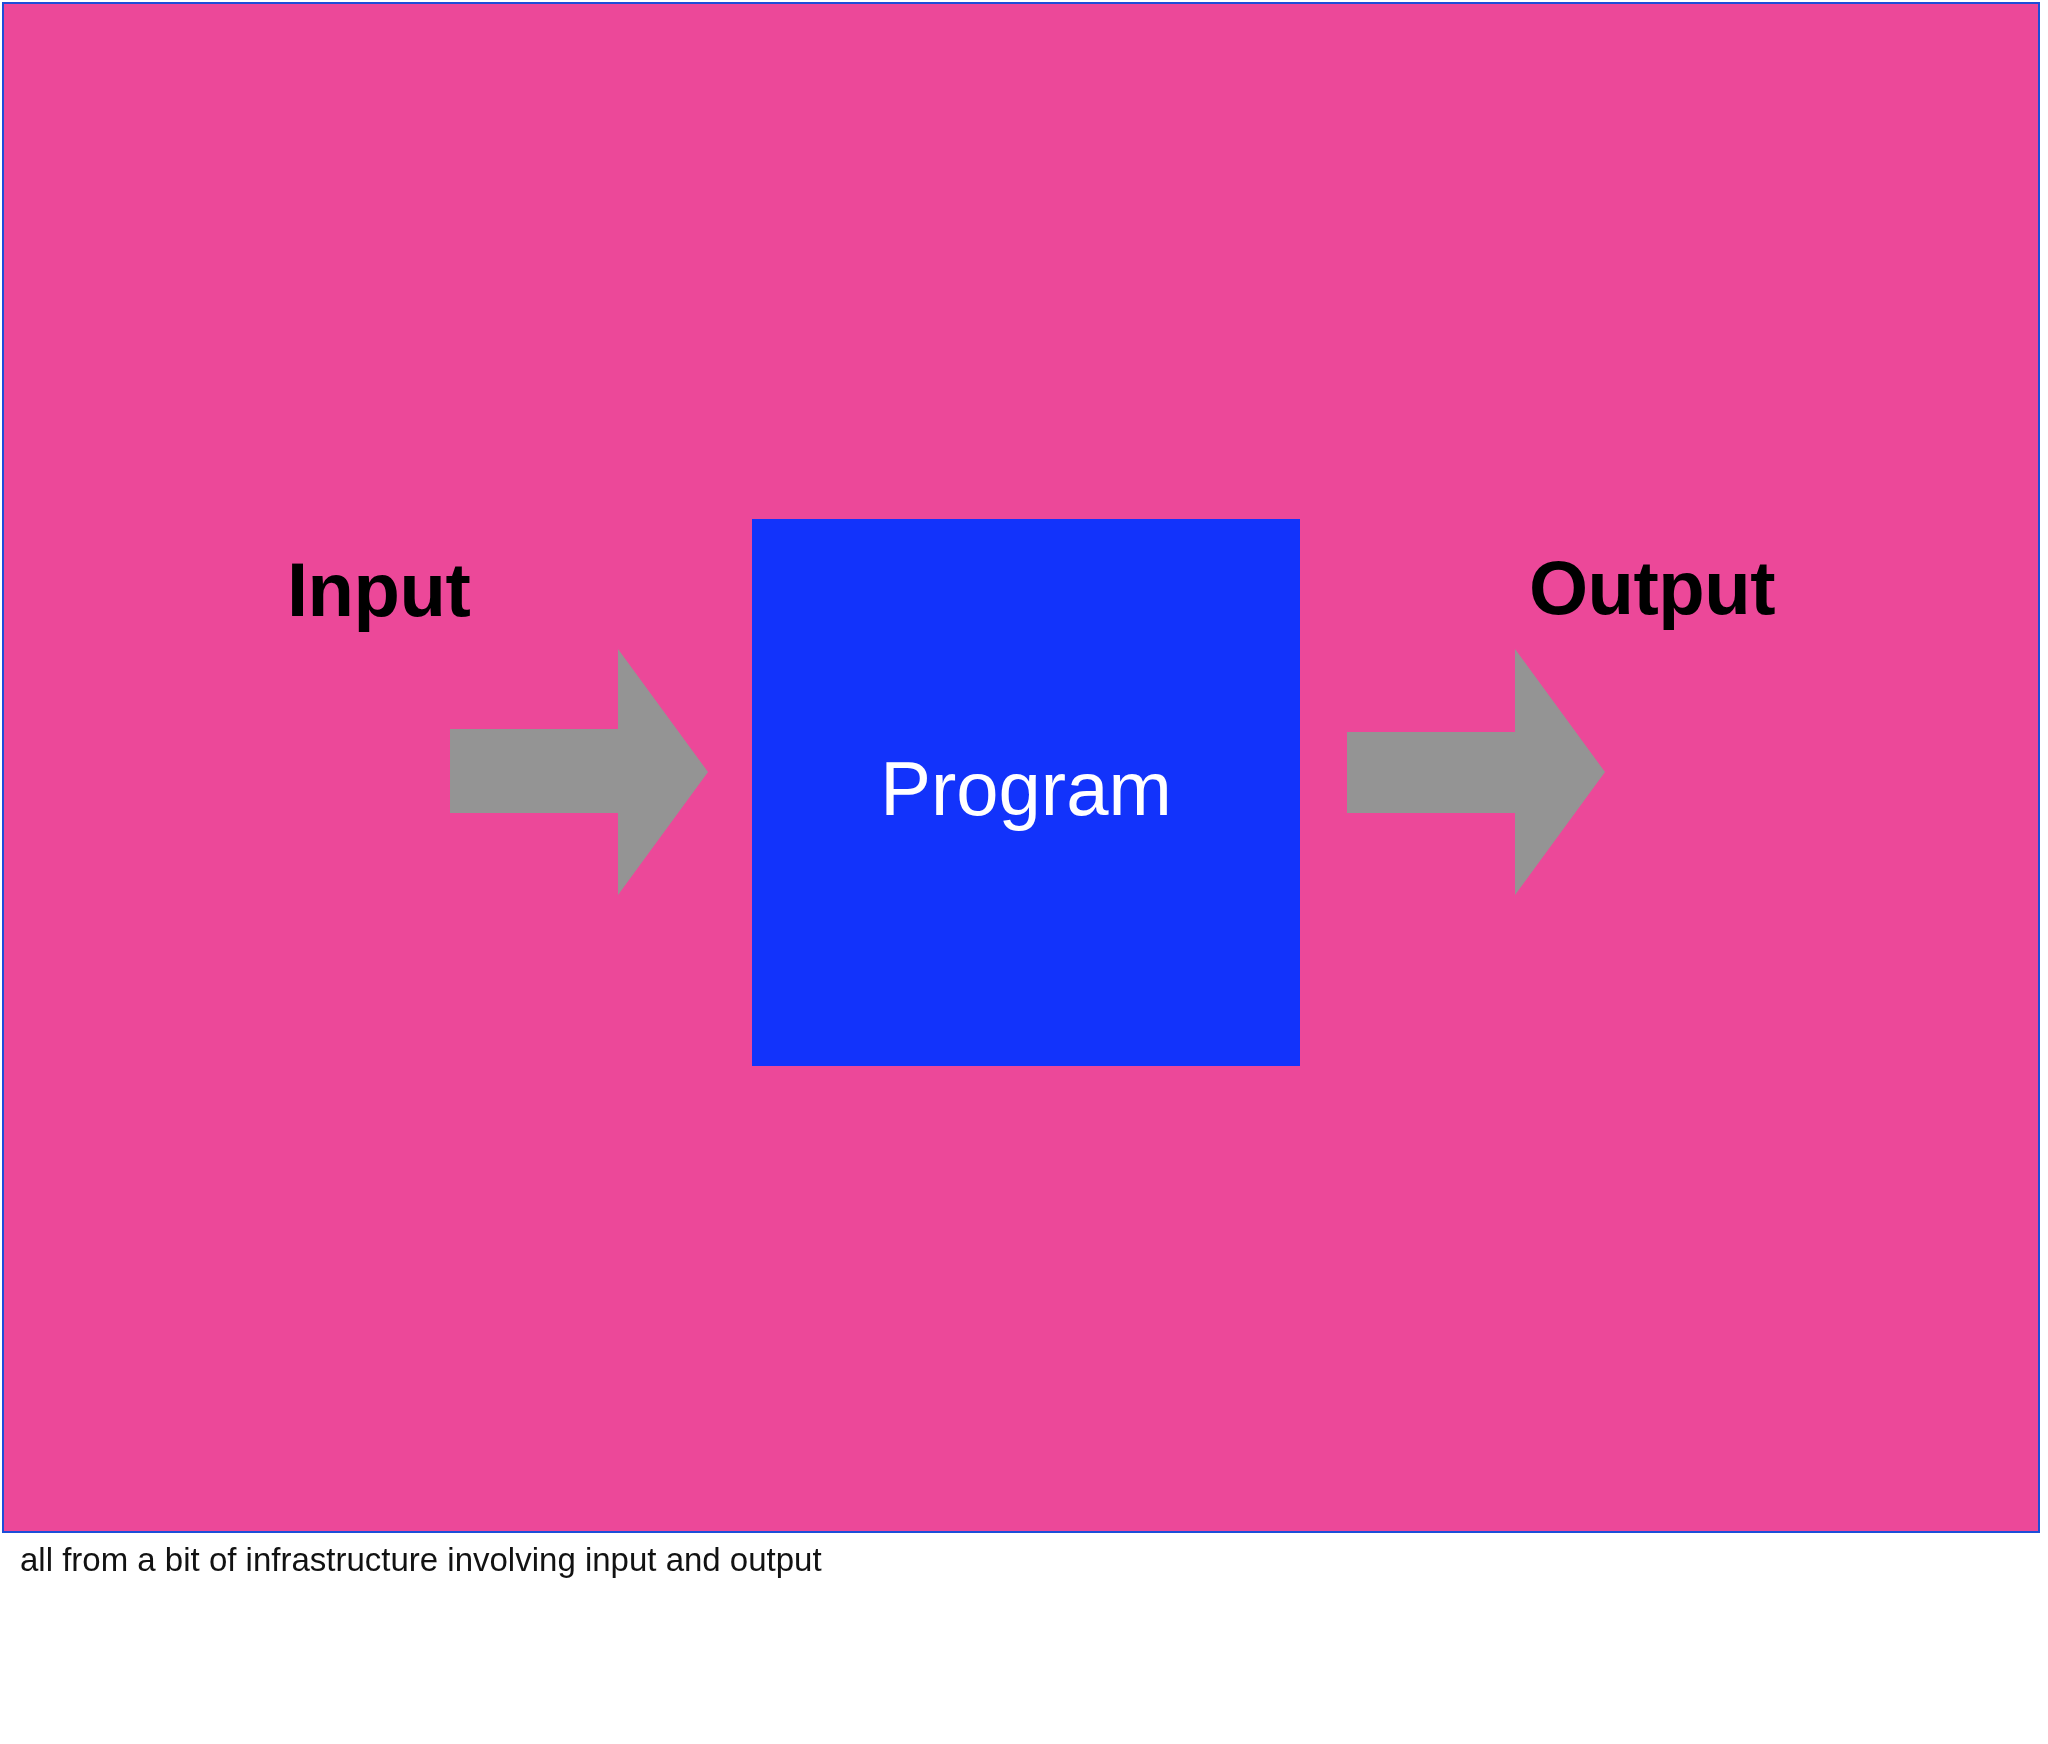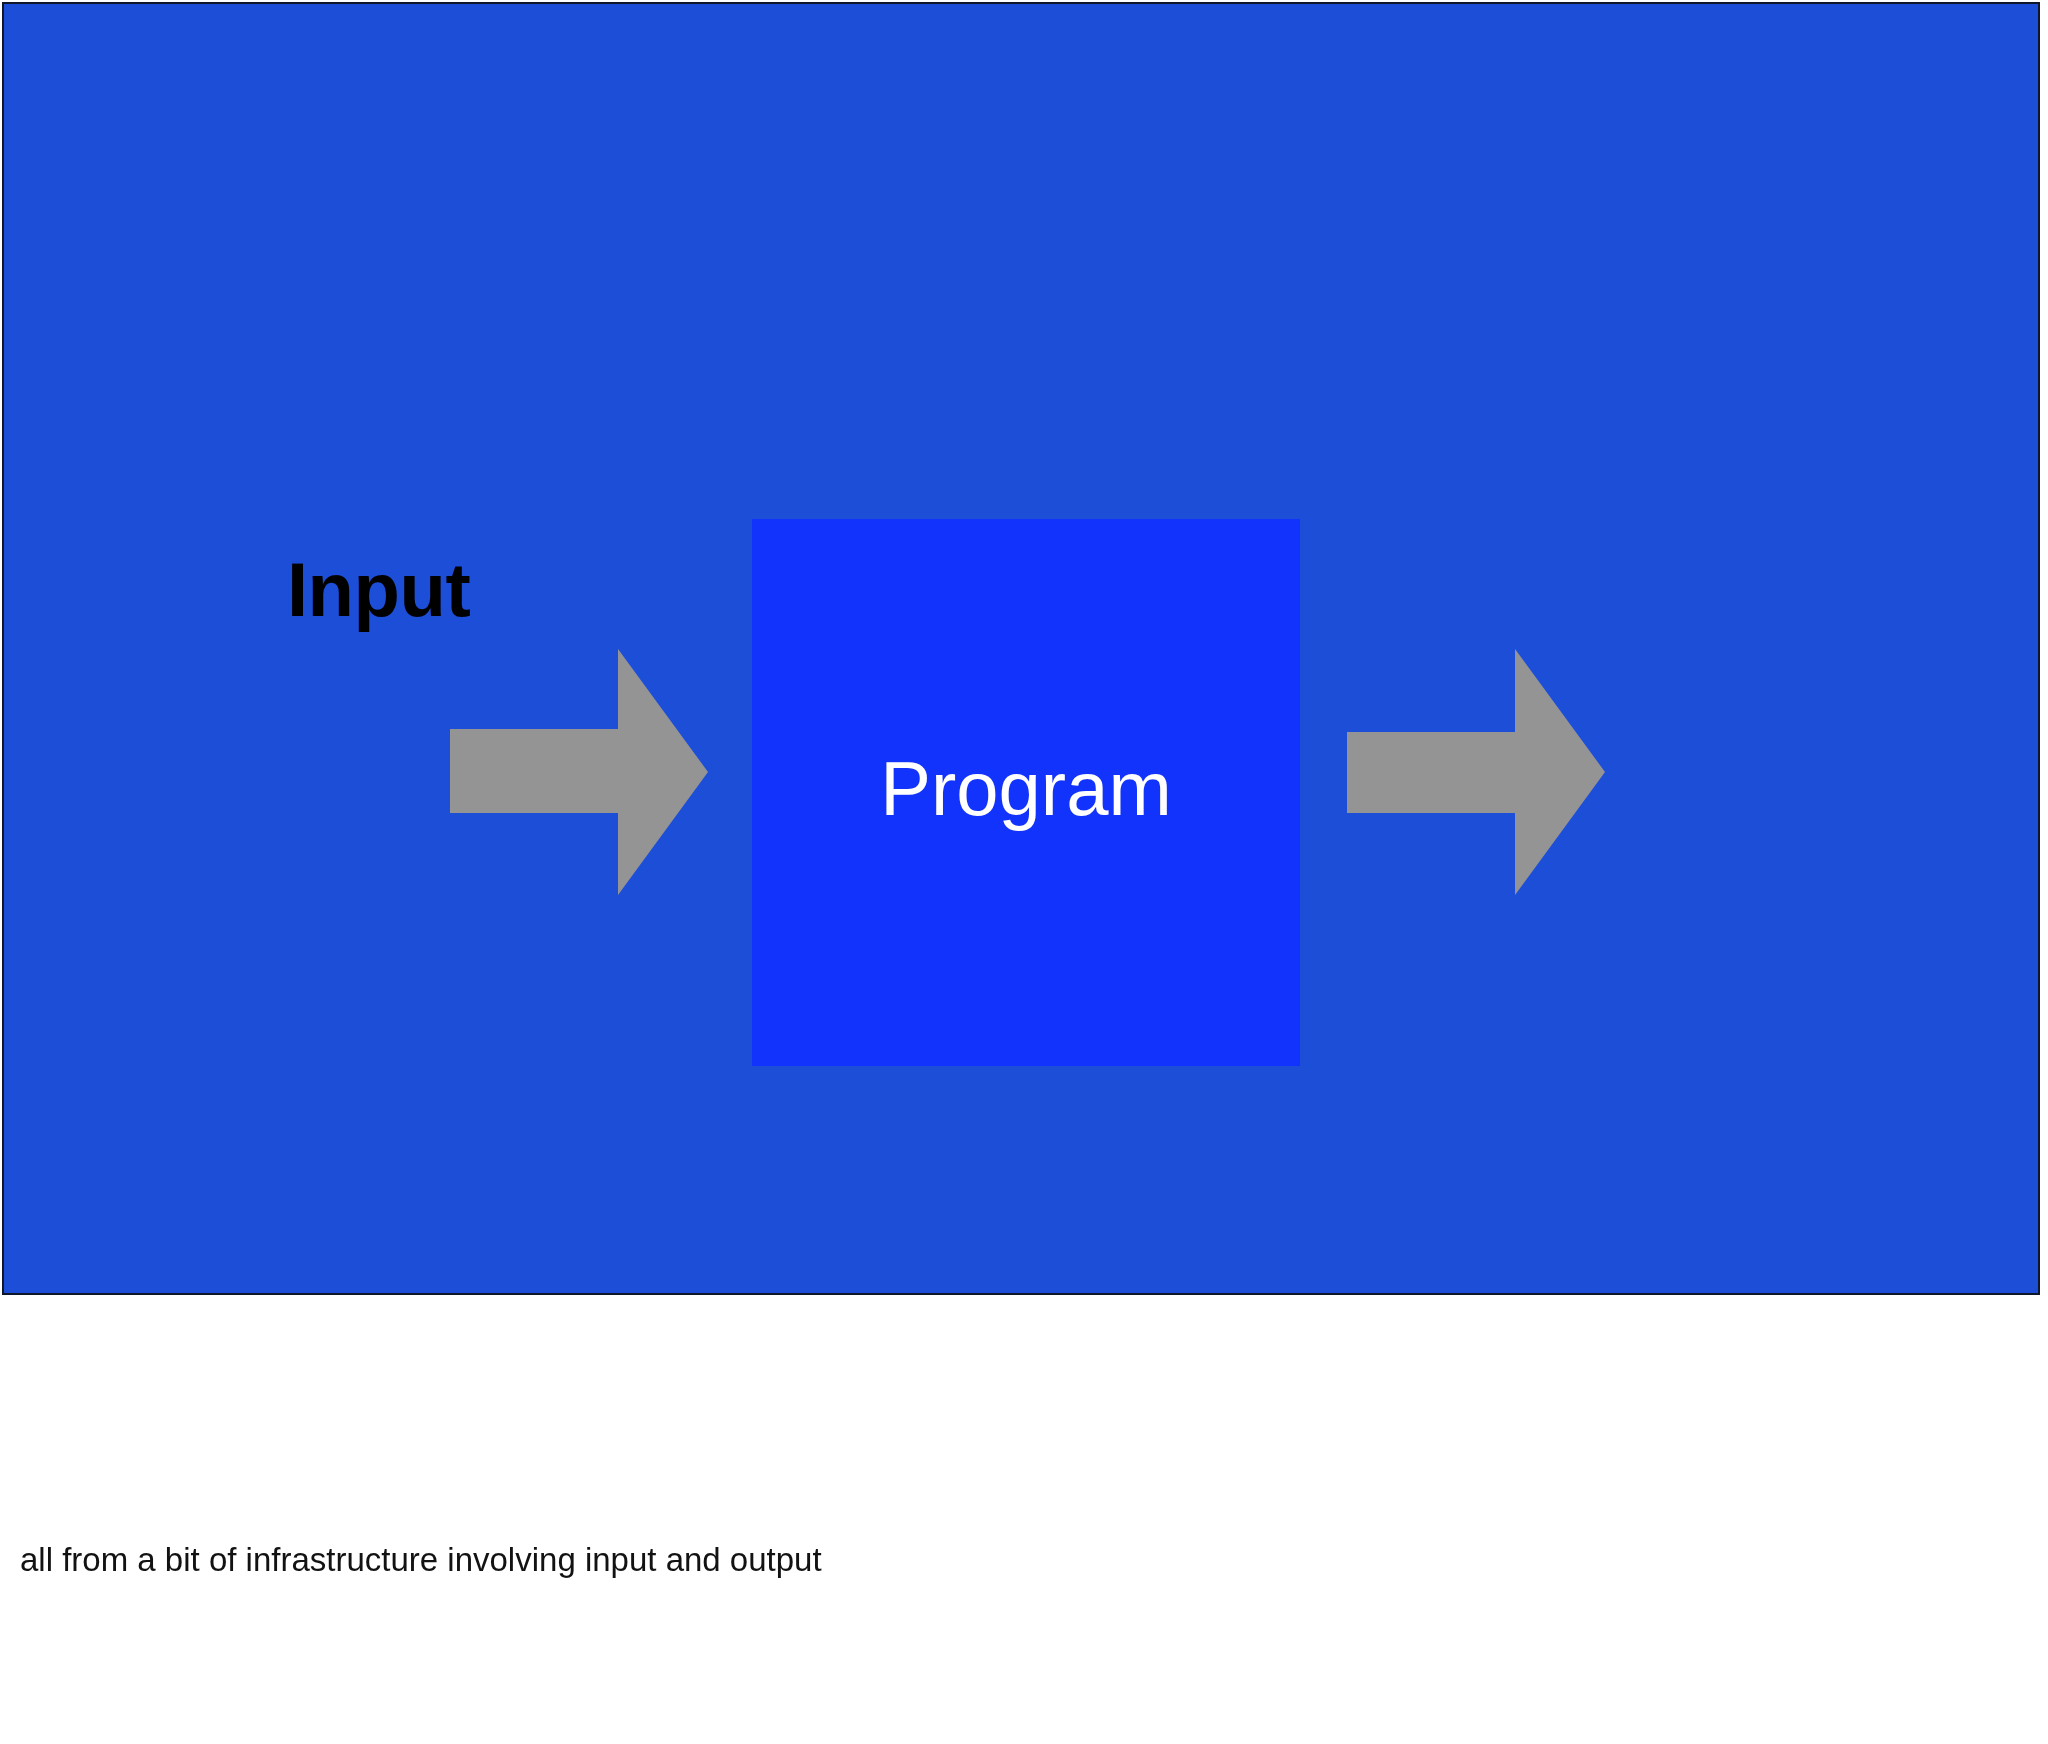--- a/index.html
+++ b/index.html
@@ -15,24 +15,24 @@
     font-family: "Liberation Sans", sans-serif;
     -webkit-font-smoothing: antialiased;
   }
 
   
   #slide-frame {
     position: absolute;
     left: 2px;
     top: 2px;
     width: 2038px;
-    height: 1293px;
+    height: 1531px;
     box-sizing: border-box;
-    border: 2px solid #0f172a;
-    background: #1d4ed8;
+    border: 2px solid #1d4ed8;
+    background: #ec4899;
   }
 
   
   #diagram {
     position: absolute;
     left: 0;
     top: 0;
     width: 100%;
     height: 100%;
   }
@@ -111,17 +111,18 @@
     </svg>
 
     <div id="program-box">
       <span id="program-box-label">Program</span>
     </div>
 
     <svg class="arrow-svg" id="arrow-output" width="262" height="250" viewBox="0 0 262 250">
       <polygon points="2,85 170,85 170,2 260,125 170,248 170,166 2,166" fill="#949494"></polygon>
     </svg>
 
+    <div class="edge-label" id="label-output">Output</div>
 
   </div>
 </div>
 
 <div id="caption">all from a bit of infrastructure involving input and output</div>
 
 </body></html>

